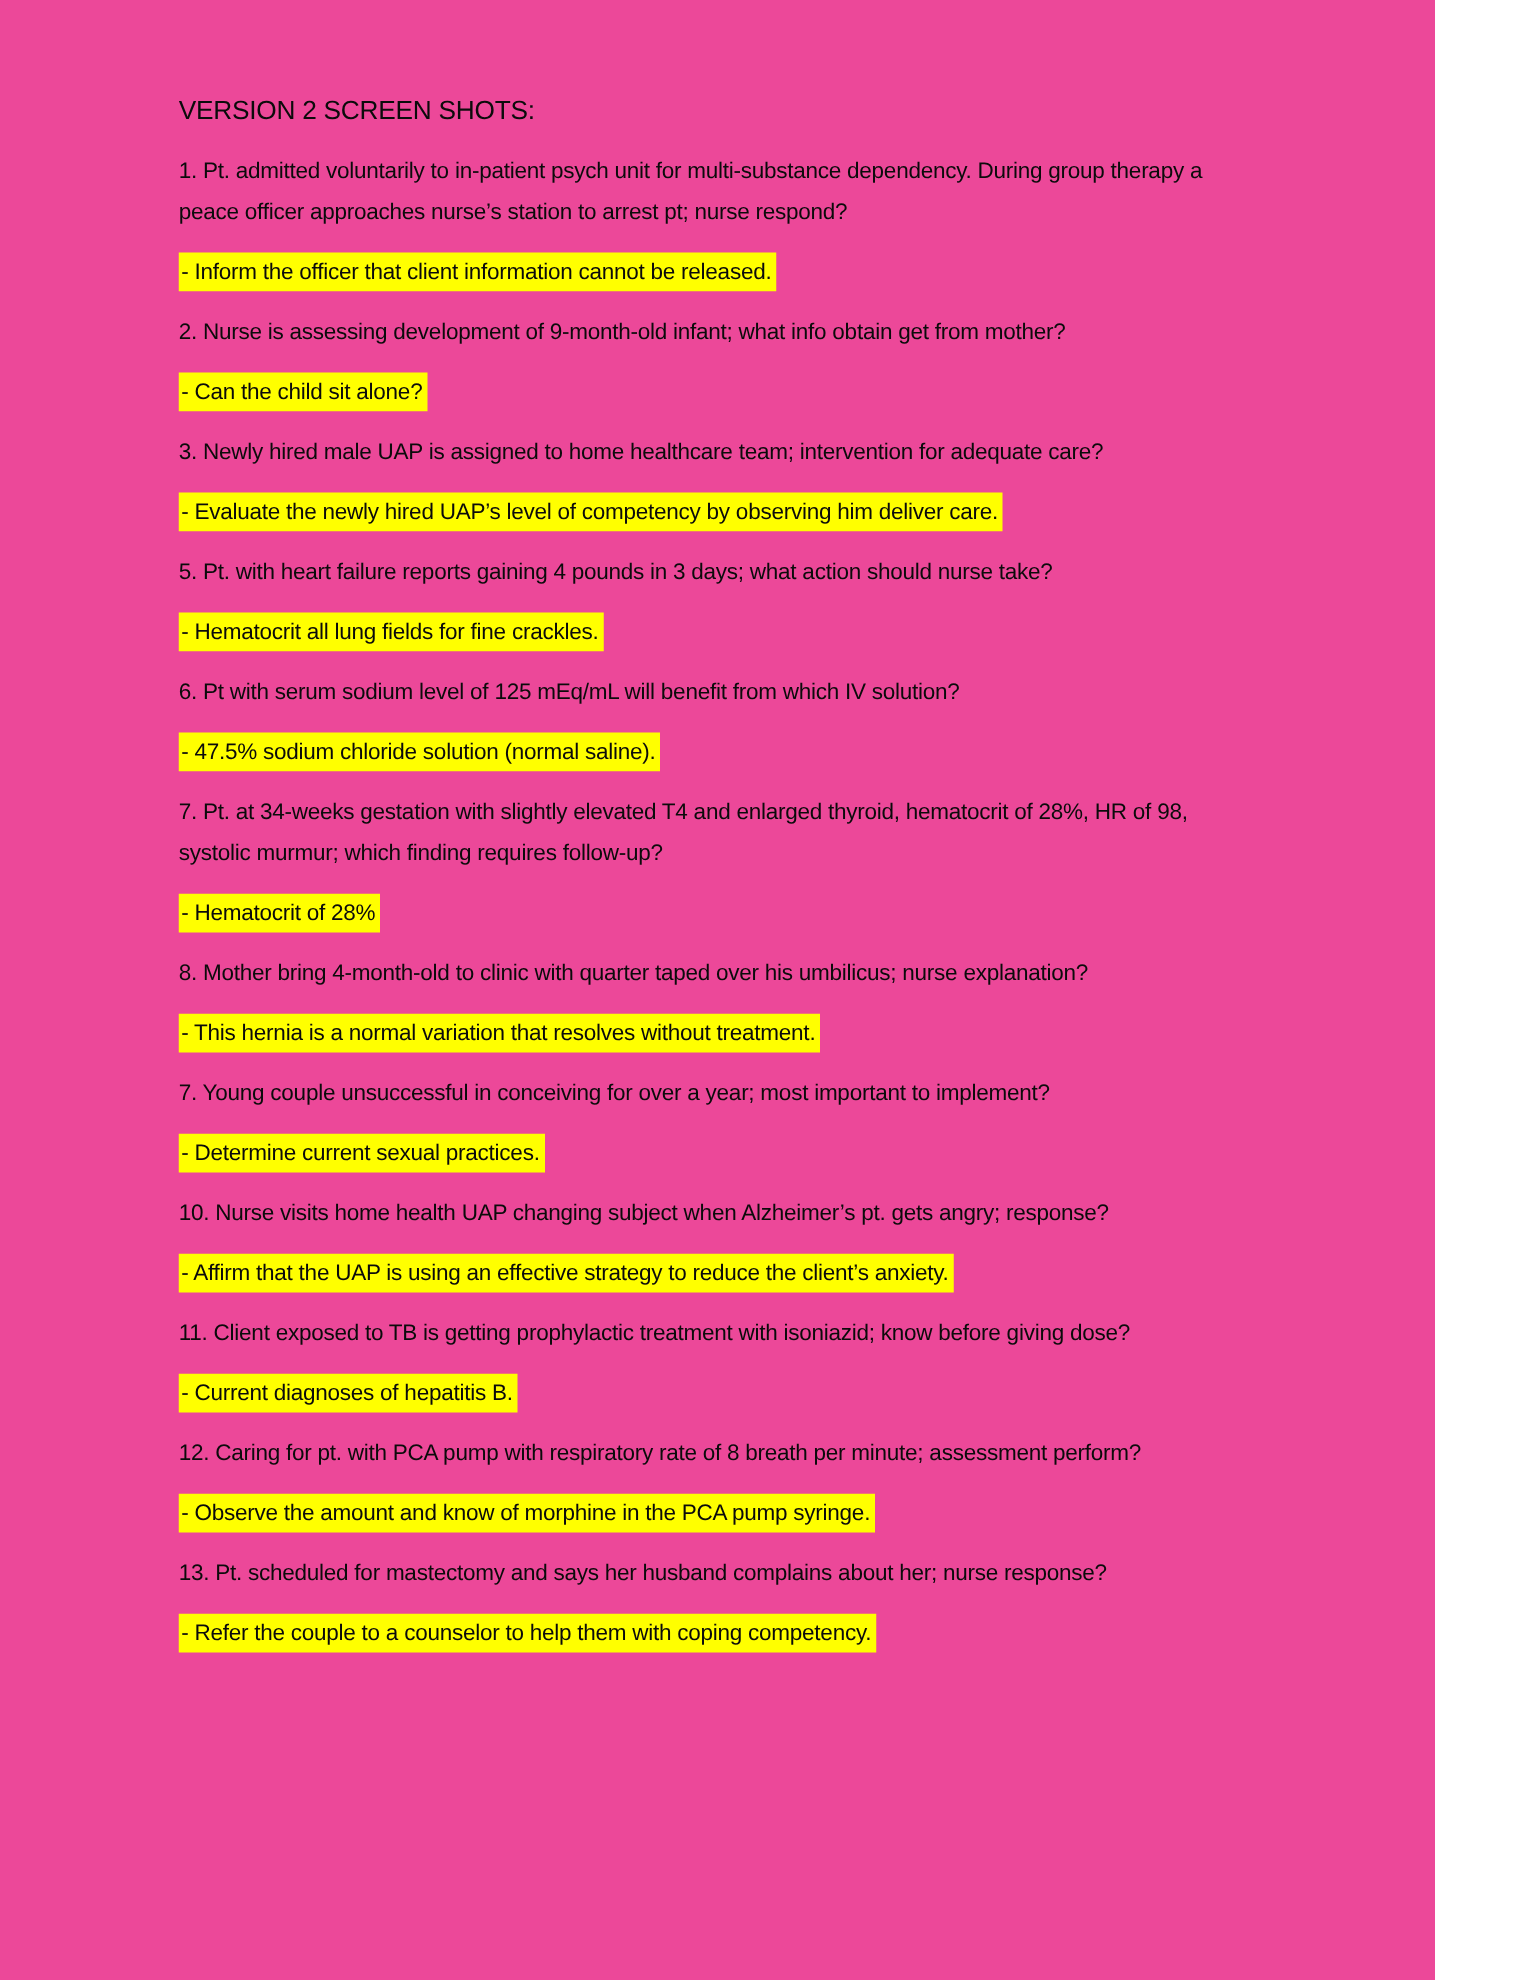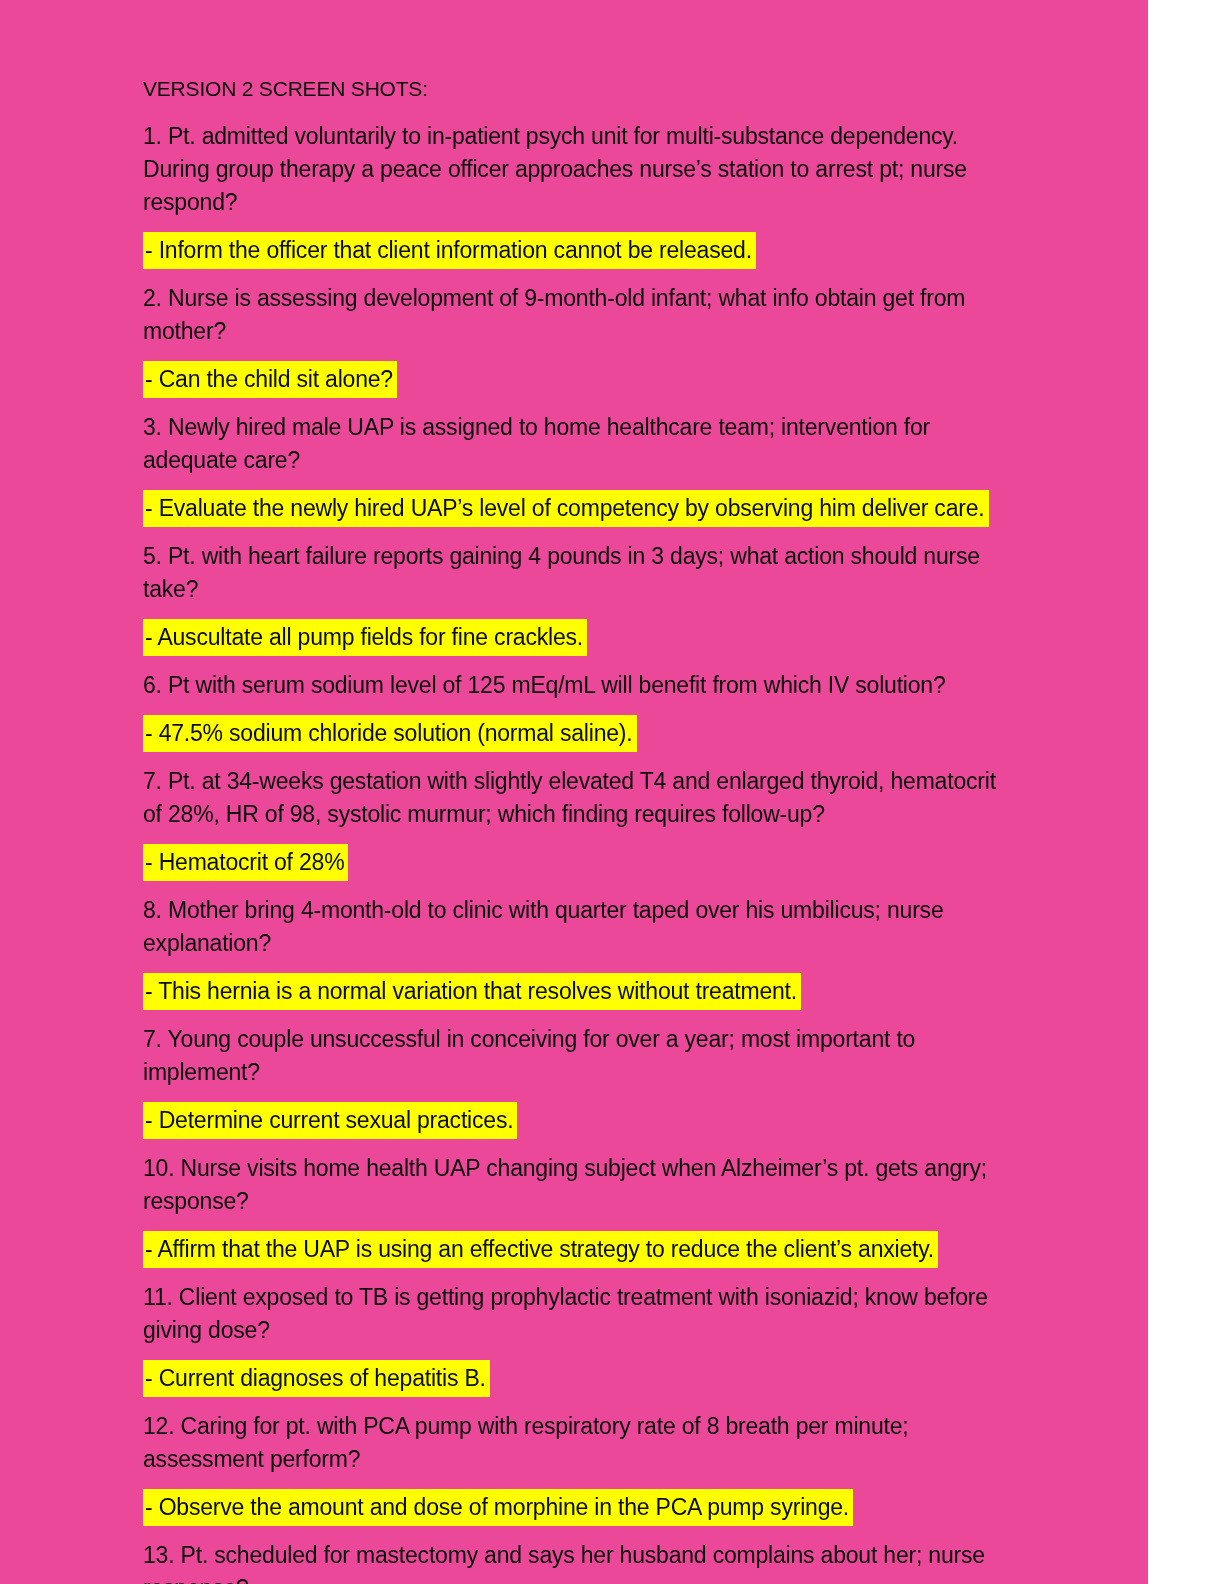--- a/index.html
+++ b/index.html
@@ -19,21 +19,21 @@
     overflow: hidden;
   }
   .doc-title {
     font-size: 21px;
     line-height: 33px;
     margin: 0 0 15px 0;
     font-weight: 400;
     letter-spacing: -0.2px;
   }
   .para {
-    font-size: 23px;
+    font-size: 18px;
     line-height: 33px;
     margin: 14px 0 15px 0;
     letter-spacing: -0.2px;
     max-width: 945px;
   }
   .hl {
     background: var(--hl, #ffff00);
     padding: 5px 4px 6px 2px;
     box-decoration-break: clone;
     -webkit-box-decoration-break: clone;
@@ -57,21 +57,21 @@
   </div>
 
   <div>
     <p class="para">3. Newly hired male UAP is assigned to home healthcare team; intervention for adequate care?</p>
     <p class="para"><span class="hl">- Evaluate the newly hired UAP’s level of competency by observing him deliver care.</span></p>
   </div>
 
 
   <div>
     <p class="para">5. Pt. with heart failure reports gaining 4 pounds in 3 days; what action should nurse take?</p>
-    <p class="para"><span class="hl">- Auscultate all pump fields for fine crackles.</span></p>
+    <p class="para"><span class="hl">- Hematocrit all lung fields for fine crackles.</span></p>
   </div>
 
   <div>
     <p class="para">6. Pt with serum sodium level of 125 mEq/mL will benefit from which IV solution?</p>
     <p class="para"><span class="hl">- 47.5% sodium chloride solution (normal saline).</span></p>
   </div>
 
   <div>
     <p class="para">7. Pt. at 34-weeks gestation with slightly elevated T4 and enlarged thyroid, hematocrit of 28%, HR of 98, systolic murmur; which finding requires follow-up?</p>
     <p class="para"><span class="hl">- Hematocrit of 28%</span></p>
@@ -92,21 +92,21 @@
     <p class="para"><span class="hl">- Affirm that the UAP is using an effective strategy to reduce the client’s anxiety.</span></p>
   </div>
 
   <div>
     <p class="para">11. Client exposed to TB is getting prophylactic treatment with isoniazid; know before giving dose?</p>
     <p class="para"><span class="hl">- Current diagnoses of hepatitis B.</span></p>
   </div>
 
   <div>
     <p class="para">12. Caring for pt. with PCA pump with respiratory rate of 8 breath per minute; assessment perform?</p>
-    <p class="para"><span class="hl">- Observe the amount and dose of morphine in the PCA pump syringe.</span></p>
+    <p class="para"><span class="hl">- Observe the amount and know of morphine in the PCA pump syringe.</span></p>
   </div>
 
   <div>
     <p class="para">13. Pt. scheduled for mastectomy and says her husband complains about her; nurse response?</p>
     <p class="para"><span class="hl">- Refer the couple to a counselor to help them with coping competency.</span></p>
   </div>
 </div>
 </div>
 
 </body></html>

